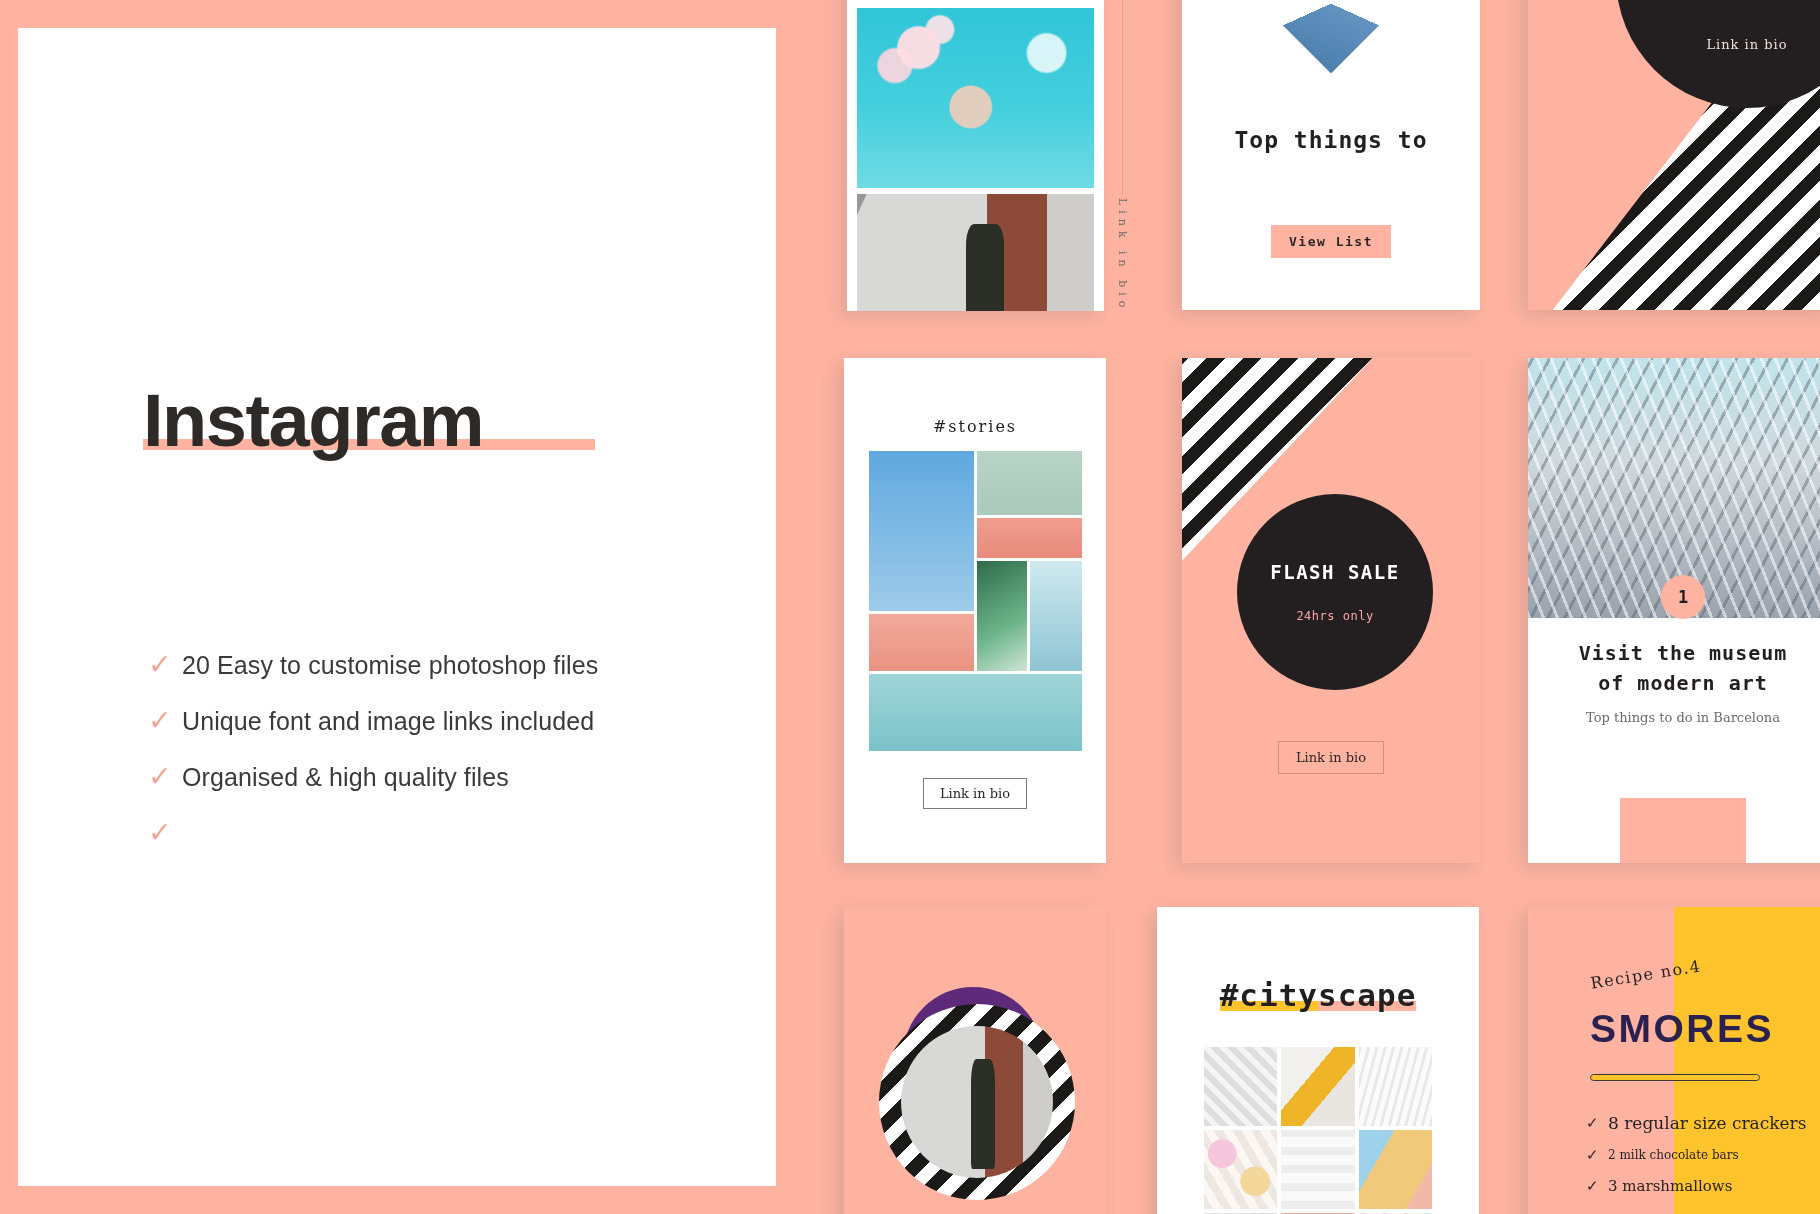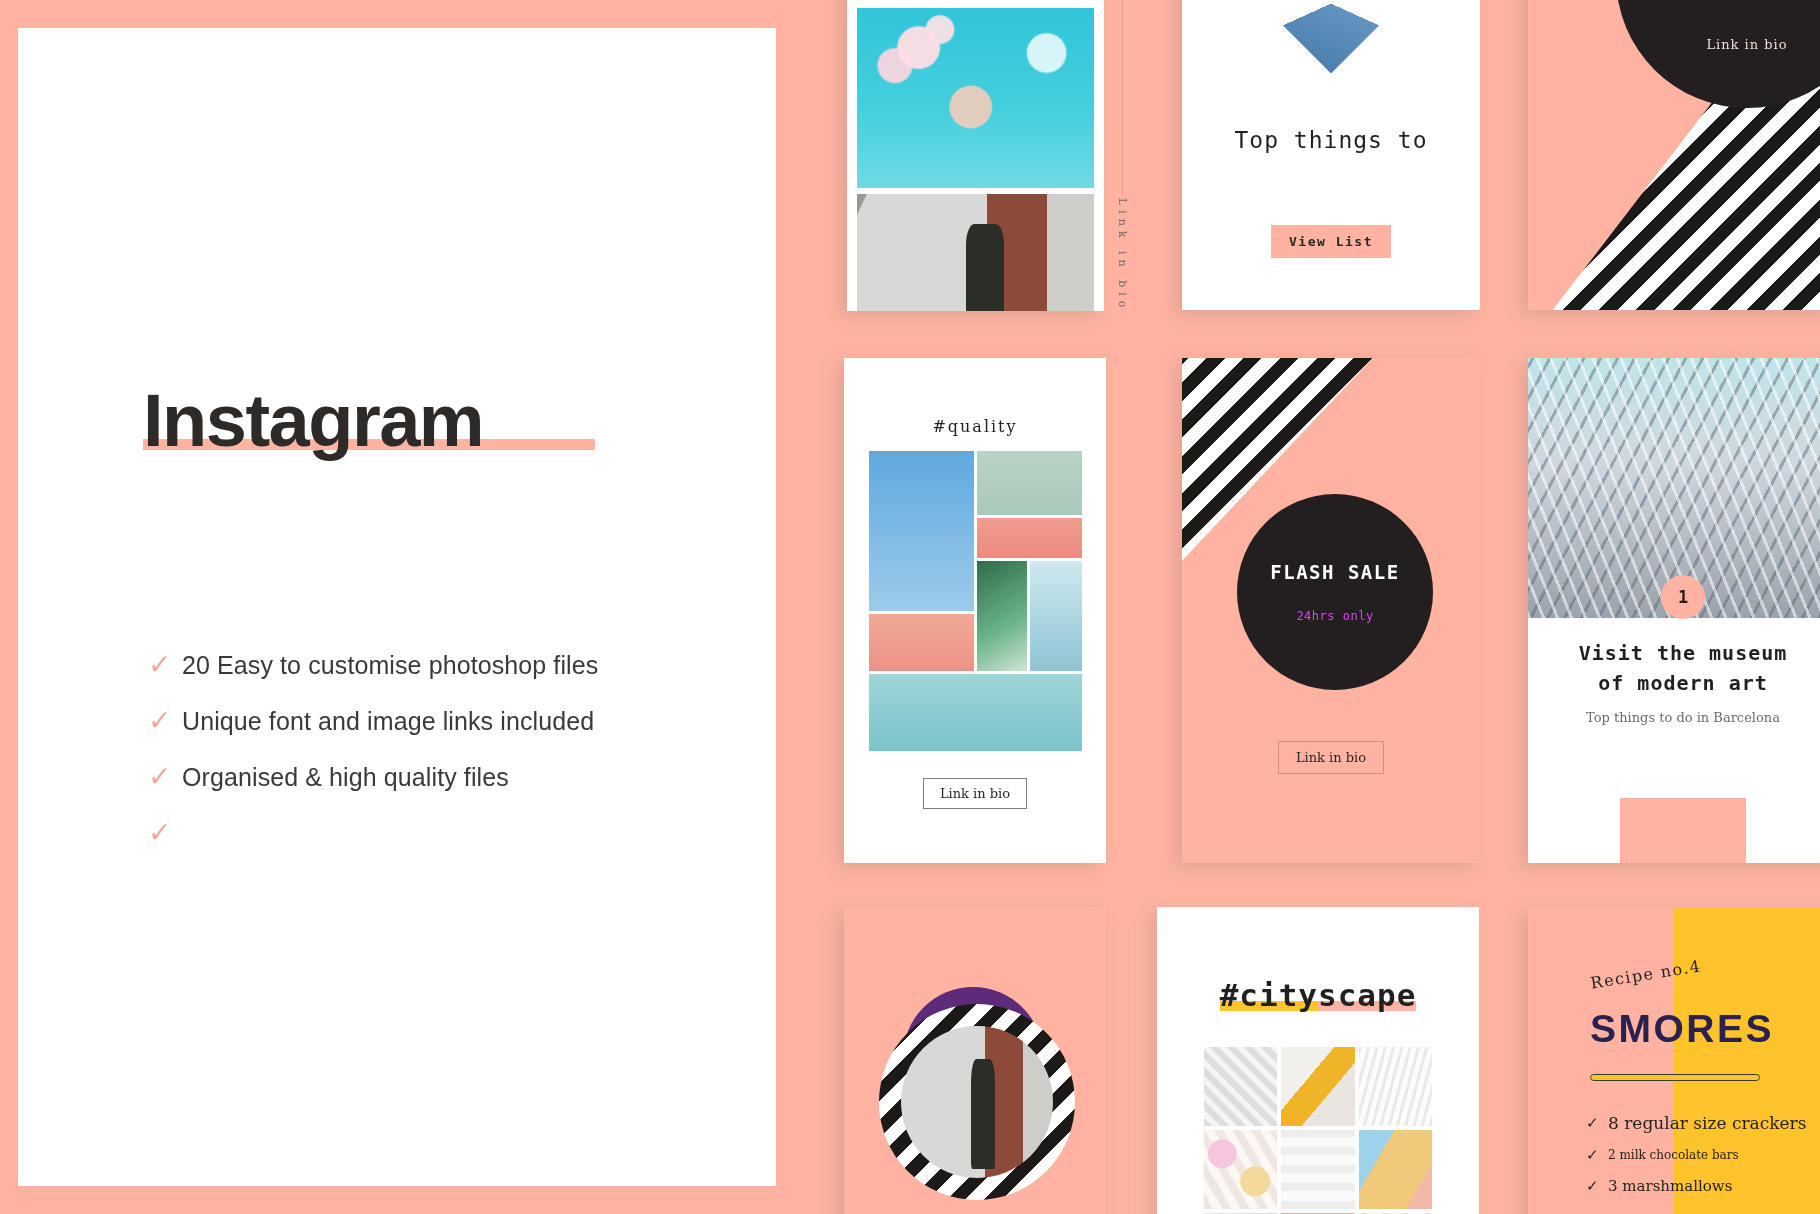--- a/index.html
+++ b/index.html
@@ -179,38 +179,38 @@
 
   <div class="card" style="left:1182px; top:-62px; width:298px; height:372px;">
     <div style="position:absolute; left:0; top:0; width:298px; height:135px; overflow:hidden;">
       <div class="ph-mountain" style="position:absolute; left:50%; top:-118px; width:210px; height:210px; transform:translateX(-50%) rotate(45deg);"></div>
       <div style="position:absolute; left:0; top:0; width:298px; height:135px;
                   background:linear-gradient(to bottom right,#fff 0 49.3%, transparent 49.3%);"></div>
       <div style="position:absolute; left:0; top:0; width:298px; height:135px;
                   background:linear-gradient(to bottom left,#fff 0 49.3%, transparent 49.3%);"></div>
     </div>
     <div class="mono center" style="position:absolute; left:0; right:0; top:186px; line-height:1.45;">
-      <div><span class="mark-pink" style="font-size:23px; font-weight:normal; color:#231f20; letter-spacing:1px;">Top things to</span></div>
+      <div><span class="mark-pink" style="font-size:23px; font-weight:bold; color:#231f20; letter-spacing:1px;">Top things to</span></div>
     </div>
     <div class="center" style="position:absolute; left:0; right:0; top:287px;">
       <span class="btn-pink mono">View List</span>
     </div>
   </div>
 
   <div class="card" style="left:1528px; top:-62px; width:310px; height:372px; background:#ffb3a0;">
     <div class="stripes-diag" style="position:absolute; left:0; top:0; width:310px; height:372px;
                 clip-path: polygon(100% 0, 100% 100%, 8% 100%);"></div>
     <div class="circle-black" style="position:absolute; left:88px; top:-92px; width:262px; height:262px;">
       <div class="mark-pink" style="font-size:24px; font-weight:bold; letter-spacing:1.5px; color:#fff; margin-top:74px;">50% OFF SALE</div>
       <div class="serif" style="font-size:13px; letter-spacing:1px; color:#f0ded9; margin-top:32px;">Link in bio</div>
     </div>
   </div>
 
   <div class="card" style="left:844px; top:358px; width:262px; height:505px; background:#fff;">
-    <div class="serif center" style="position:absolute; left:0; right:0; top:59px; font-size:16px; letter-spacing:2px; color:#231f20;">#quality</div>
+    <div class="serif center" style="position:absolute; left:0; right:0; top:59px; font-size:16px; letter-spacing:2px; color:#231f20;">#stories</div>
 
     <div style="position:absolute; left:25px; top:93px; width:213px; height:300px;">
       <div class="g-sky" style="position:absolute;left:0;  top:0;   width:105px;height:160px;"></div>
       <div class="g-mint" style="position:absolute;left:108px;top:0;  width:105px;height:64px;"></div>
       <div class="g-coral" style="position:absolute;left:108px;top:67px;width:105px;height:40px;"></div>
       <div class="g-bldg" style="position:absolute;left:0;  top:0;   width:105px;height:160px;opacity:0;"></div>
       <div class="g-palm" style="position:absolute;left:108px;top:110px;width:50px;height:110px;"></div>
       <div class="g-glass" style="position:absolute;left:161px;top:110px;width:52px;height:110px;"></div>
       <div class="g-pad" style="position:absolute;left:0;  top:163px;width:105px;height:57px;"></div>
       <div class="g-teal" style="position:absolute;left:0;  top:223px;width:213px;height:77px;"></div>
@@ -219,21 +219,21 @@
     <div class="center" style="position:absolute; left:0; right:0; top:420px;">
       <span class="btn-outline serif">Link in bio</span>
     </div>
   </div>
 
   <div class="card" style="left:1182px; top:358px; width:298px; height:505px; background:#ffb3a0;">
     <div class="stripes-diag" style="position:absolute; left:0; top:0; width:298px; height:260px;
                 clip-path: polygon(0 0, 64% 0, 0 78%);"></div>
     <div class="circle-black" style="position:absolute; left:55px; top:136px; width:196px; height:196px;align-items:center;">
       <div class="mark-pink mono" style="font-size:19px; font-weight:bold; letter-spacing:1.5px; color:#fff;">FLASH SALE</div>
-      <div class="mono" style="font-size:12px; letter-spacing:.5px; color:#d946ef; margin-top:26px;">24hrs only</div>
+      <div class="mono" style="font-size:12px; letter-spacing:.5px; color:#fca5a5; margin-top:26px;">24hrs only</div>
     </div>
     <div class="center" style="position:absolute; left:0; right:0; top:383px;">
       <span class="btn-outline-pink serif">Link in bio</span>
     </div>
   </div>
 
   <div class="card" style="left:1528px; top:358px; width:310px; height:505px; background:#fff;">
     <div class="ph-museum" style="position:absolute; left:0; top:0; width:310px; height:260px;"></div>
     <div style="position:absolute; left:50%; top:217px; transform:translateX(-50%);
                 width:44px; height:44px; border-radius:50%; background:#ffb3a0;

